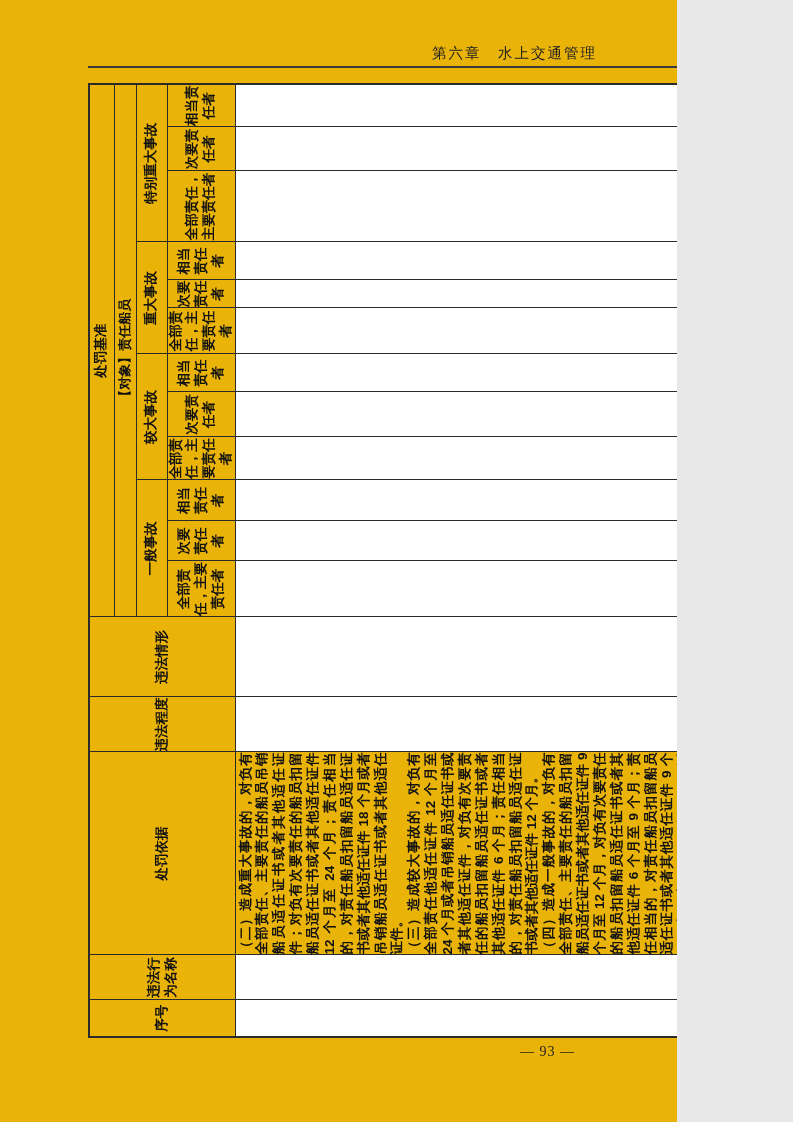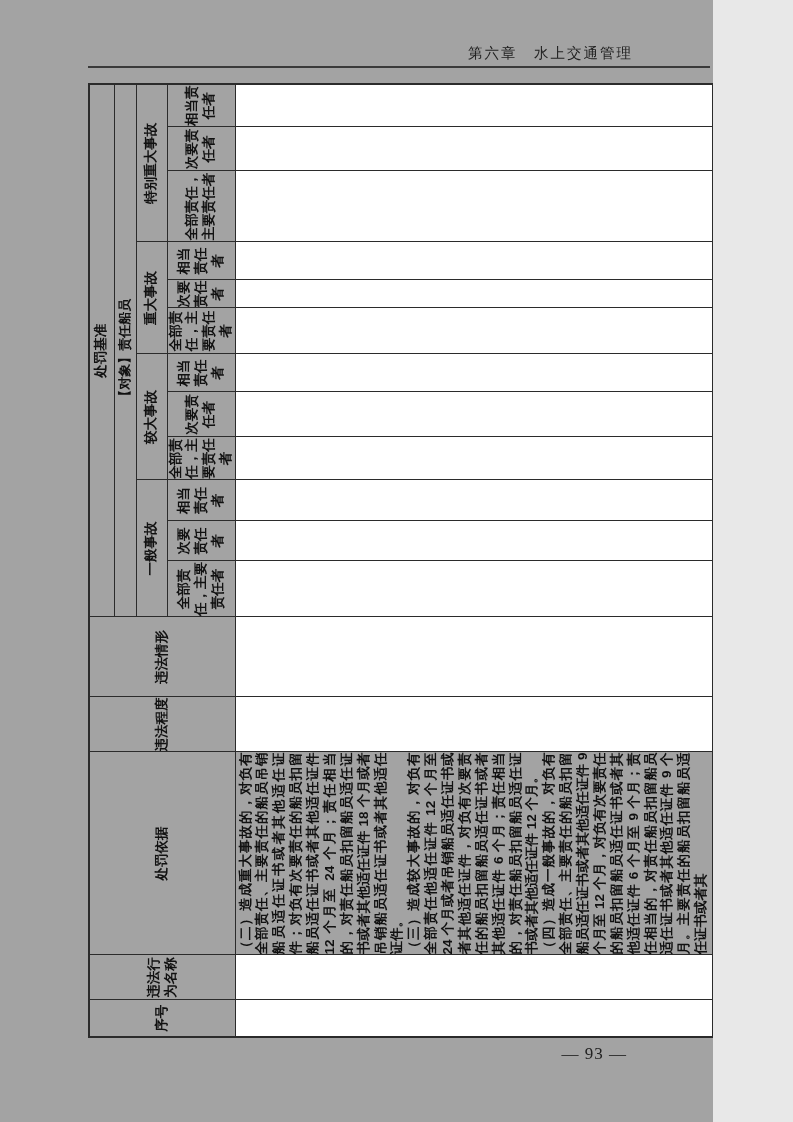--- a/index.html
+++ b/index.html
@@ -1,41 +1,42 @@
 <!DOCTYPE html>
 <html><head>
 <meta charset="utf-8">
 <style>
   html,body{margin:0;padding:0;background:#e8e8e8;}
   .page{
     position:relative;
-    width:713px;height:1122px;
-    background:#a3a3a3;
+    width:653px;height:1122px;
+    background:#eab308;
     overflow:hidden;
     font-family:"Liberation Serif", serif;
     color:#1a1a1a;
+    padding-left:24px;
   }
   .chapter-header{
     position:absolute;
     top:44px;right:80px;
     font-size:14.5px;
     letter-spacing:2px;
     color:#222;
     font-family:"Liberation Serif", serif;
   }
   .header-rule{
     position:absolute;
     left:88px;top:66px;
     width:622px;height:2px;
     background:#3a3a3a;
   }
   .page-number{
     position:absolute;
-    top:1044px;right:86px;
-    font-size:17px;
+    top:1044px;right:102px;
+    font-size:14px;
     color:#222;
     letter-spacing:1px;
   }
   
   .table-rotated{
     position:absolute;
     left:88px;top:85px;
     width:953px;height:619px;
     transform-origin:0 0;
     transform:rotate(-90deg) translateX(-953px);

